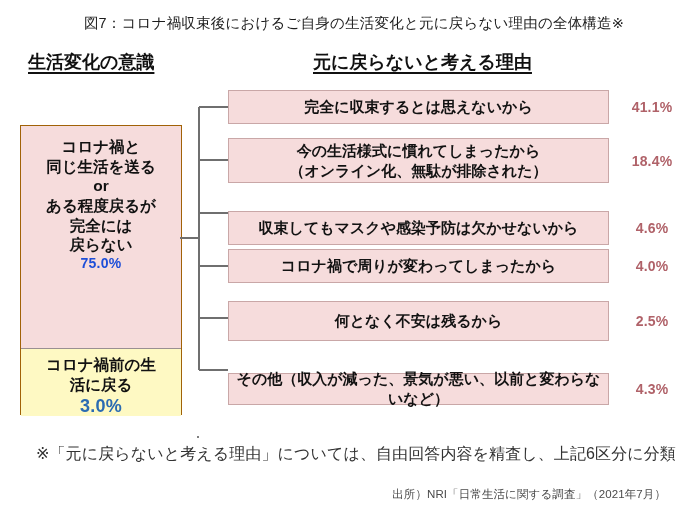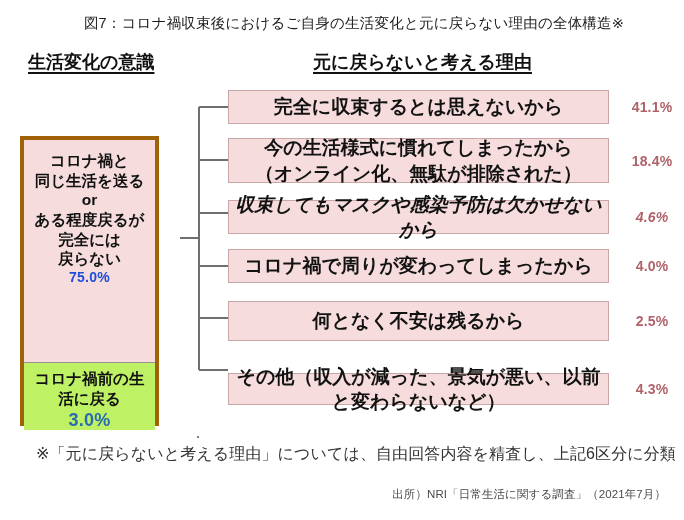--- a/index.html
+++ b/index.html
@@ -46,45 +46,45 @@
     white-space: nowrap;
     text-align: right;
   }
   #header-left  { left: 28px;  top: 50px; }
   #header-right { left: 313px; top: 50px; }
 
   
   #left-stack {
     position: absolute;
     left: 20px;
-    top: 136px;
-    width: 139px;
+    top: 125px;
+    width: 162px;
     height: 290px;
-    border: 4px solid #a16207;
+    border: 1px solid #a16207;
     box-sizing: border-box;
   }
   #left-pink {
     position: absolute;
     left: 0; top: 0;
     width: 100%;
     height: 222px;
     background: #F6DCDC;
     box-sizing: border-box;
     display: flex;
     flex-direction: column;
     align-items: center;
     justify-content: flex-start;
     padding-top: 11px;
   }
   #left-blue {
     position: absolute;
     left: 0; top: 222px;
     width: 100%;
     height: 68px;
-    background: #bef264;
+    background: #fef9c3;
     border-top: 1px solid #9a8f92;
     box-sizing: border-box;
     display: flex;
     flex-direction: column;
     align-items: center;
     justify-content: flex-start;
     padding-top: 6px;
   }
   .left-label {
     font-size: 15.5px;
@@ -129,21 +129,21 @@
     border: 1px solid #C9A7A7;
     box-sizing: border-box;
     width: 100%;
     height: 100%;
     display: flex;
     align-items: center;
     justify-content: center;
     text-align: center;
   }
   .reason-text {
-    font-size: 19px;
+    font-size: 15px;
     font-weight: bold;
     line-height: 1.33;
     color: #121212;
     white-space: pre-line;
     padding: 0 6px;
   }
   .reason-pct {
     position: absolute;
     left: 389px;
     top: 0;
@@ -238,21 +238,21 @@
   </div>
 
   <div class="reason-row" style="top:138px; height:45px;">
     <div class="reason-box">
       <span class="reason-text">今の生活様式に慣れてしまったから
 （オンライン化、無駄が排除された）</span>
     </div>
     <div class="reason-pct">18.4%</div>
   </div>
 
-  <div class="reason-row" style="top:200px; height:34px;font-style:italic;">
+  <div class="reason-row" style="top:211px; height:34px;">
     <div class="reason-box">
       <span class="reason-text">収束してもマスクや感染予防は欠かせないから</span>
     </div>
     <div class="reason-pct">4.6%</div>
   </div>
 
   <div class="reason-row" style="top:249px; height:34px;">
     <div class="reason-box">
       <span class="reason-text">コロナ禍で周りが変わってしまったから</span>
     </div>

